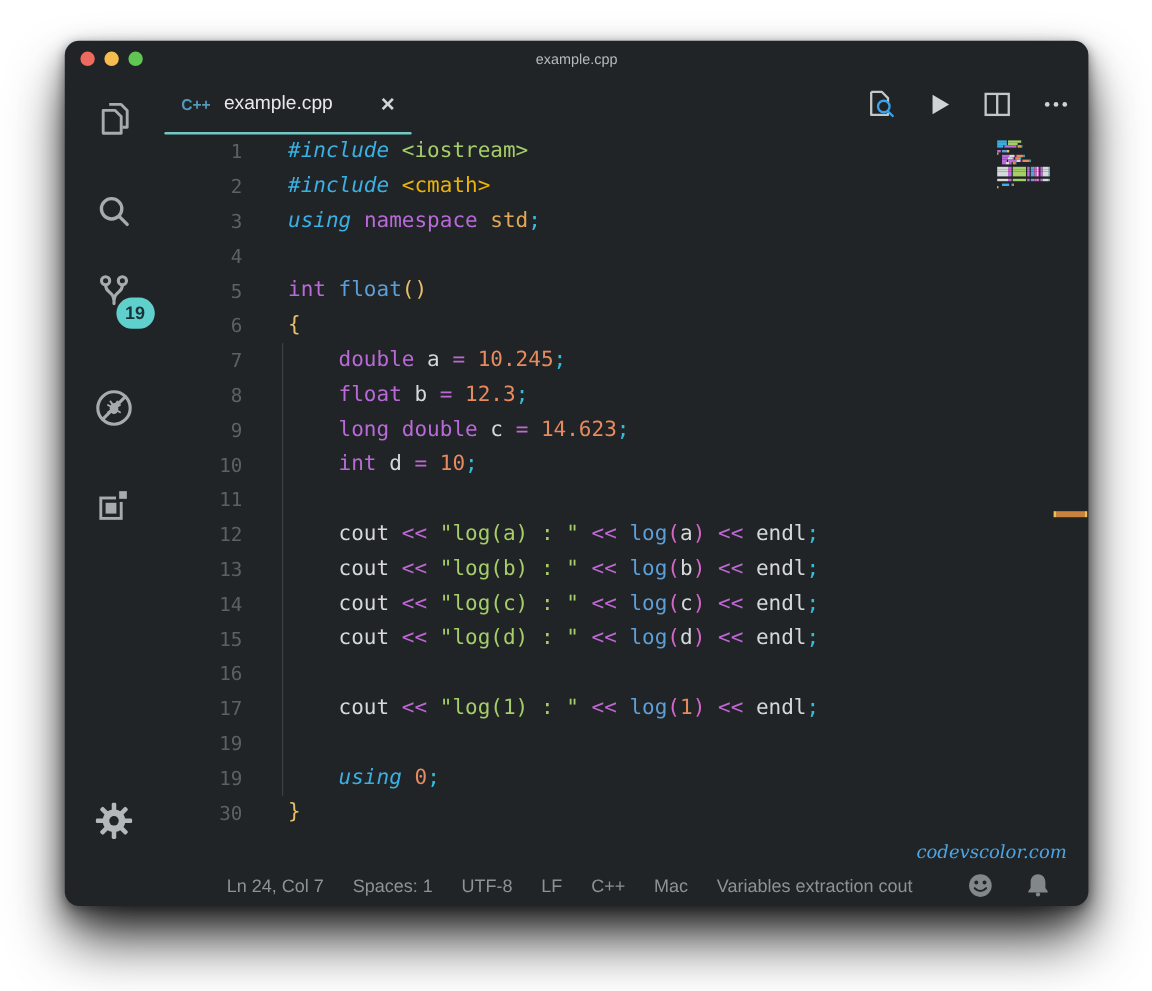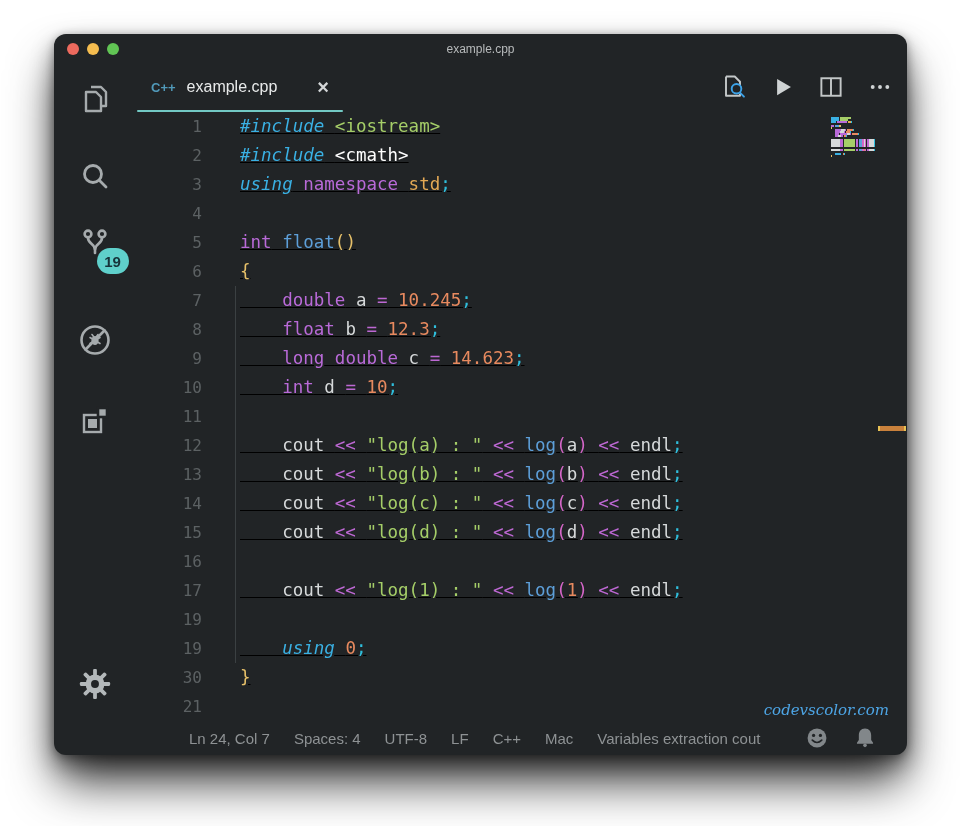--- a/index.html
+++ b/index.html
@@ -33,21 +33,21 @@
   .tab .label { font-size:16px; color:#e8eaea; }
   .tab .close { margin-left:auto; font-size:20px; font-weight:bold; color:#d3d6d7; line-height:1; }
   .tab .underline { position:absolute; left:2px; right:2px; bottom:0; height:2.5px; border-radius:1px; }
   .tab-actions { position:absolute; right:14px; top:0; height:50px; display:flex; align-items:center; gap:23px; }
   .tab-actions .ticon { width:26px; height:26px; display:flex; align-items:center; justify-content:center; cursor:pointer; }
   
   .editor { position:relative; flex:1; overflow:hidden;
             font-family:"DejaVu Sans Mono", monospace; }
   .code-line { display:flex; height:29px; line-height:29px; white-space:pre; }
   .code-line .ln { width:67px; flex:none; text-align:right; font-size:16px; }
-  .code-line .lt { margin-left:38px; font-size:17.5px;text-decoration:underline; }
+  .code-line .lt { margin-left:38px; font-size:17.5px; }
   .indent-guide { position:absolute; left:100px; top:174px; height:377px; width:1px; background:#3b4042; }
   .minimap { position:absolute; top:5px; right:26px; width:50px; }
   .mm-line { height:2px; display:flex; }
   .mm-line span { height:2px; display:block; }
   .overview-marker { position:absolute; right:1px; top:314px; width:28px; height:5px;
     background:linear-gradient(90deg,#e9c254 0 2px,#c9813c 2px calc(100% - 2px),#e9c254 calc(100% - 2px)); }
   .watermark { position:absolute; right:18px; bottom:6px; font-size:15px; font-style:italic;
                font-family:"DejaVu Serif", serif; }
   
   .statusbar { position:absolute; left:0; right:0; bottom:0; height:30px;
@@ -187,40 +187,39 @@
               </svg>
             </span>
           </span>
         </div>
       </div>
 
       <div class="editor">
         <div class="indent-guide"></div>
         <div id="code-lines">
             <div class="code-line"><span class="ln" style="color: rgb(92, 97, 99);">1</span><span class="lt"><span style="color: rgb(58, 177, 228); font-style: italic;">#include</span><span style="color: rgb(214, 217, 218);"> </span><span style="color: rgb(165, 206, 104);">&lt;iostream&gt;</span></span></div>
-            <div class="code-line"><span class="ln" style="color: rgb(92, 97, 99);">2</span><span class="lt"><span style="color: rgb(58, 177, 228); font-style: italic;">#include</span><span style="color: rgb(214, 217, 218);"> </span><span style="color: #ffffff;">&lt;cmath&gt;</span></span></div>
+            <div class="code-line"><span class="ln" style="color: rgb(92, 97, 99);">2</span><span class="lt"><span style="color: rgb(58, 177, 228); font-style: italic;">#include</span><span style="color: rgb(214, 217, 218);"> </span><span style="color: #eab308;">&lt;cmath&gt;</span></span></div>
             <div class="code-line"><span class="ln" style="color: rgb(92, 97, 99);">3</span><span class="lt"><span style="color: rgb(58, 177, 228); font-style: italic;">using</span><span style="color: rgb(214, 217, 218);"> </span><span style="color: rgb(185, 106, 216);">namespace</span><span style="color: rgb(214, 217, 218);"> </span><span style="color: rgb(226, 168, 85);">std</span><span style="color: rgb(47, 191, 221);">;</span></span></div>
             <div class="code-line"><span class="ln" style="color: rgb(92, 97, 99);">4</span><span class="lt"></span></div>
             <div class="code-line"><span class="ln" style="color: rgb(92, 97, 99);">5</span><span class="lt"><span style="color: rgb(185, 106, 216);">int</span><span style="color: rgb(214, 217, 218);"> </span><span style="color: rgb(93, 159, 217);">float</span><span style="color: rgb(230, 192, 105);">()</span></span></div>
             <div class="code-line"><span class="ln" style="color: rgb(92, 97, 99);">6</span><span class="lt"><span style="color: rgb(230, 192, 105);">{</span></span></div>
             <div class="code-line"><span class="ln" style="color: rgb(92, 97, 99);">7</span><span class="lt"><span style="color: rgb(214, 217, 218);">    </span><span style="color: rgb(185, 106, 216);">double</span><span style="color: rgb(214, 217, 218);"> a </span><span style="color: rgb(189, 104, 211);">=</span><span style="color: rgb(214, 217, 218);"> </span><span style="color: rgb(232, 138, 95);">10.245</span><span style="color: rgb(47, 191, 221);">;</span></span></div>
             <div class="code-line"><span class="ln" style="color: rgb(92, 97, 99);">8</span><span class="lt"><span style="color: rgb(214, 217, 218);">    </span><span style="color: rgb(185, 106, 216);">float</span><span style="color: rgb(214, 217, 218);"> b </span><span style="color: rgb(189, 104, 211);">=</span><span style="color: rgb(214, 217, 218);"> </span><span style="color: rgb(232, 138, 95);">12.3</span><span style="color: rgb(47, 191, 221);">;</span></span></div>
             <div class="code-line"><span class="ln" style="color: rgb(92, 97, 99);">9</span><span class="lt"><span style="color: rgb(214, 217, 218);">    </span><span style="color: rgb(185, 106, 216);">long</span><span style="color: rgb(214, 217, 218);"> </span><span style="color: rgb(185, 106, 216);">double</span><span style="color: rgb(214, 217, 218);"> c </span><span style="color: rgb(189, 104, 211);">=</span><span style="color: rgb(214, 217, 218);"> </span><span style="color: rgb(232, 138, 95);">14.623</span><span style="color: rgb(47, 191, 221);">;</span></span></div>
             <div class="code-line"><span class="ln" style="color: rgb(92, 97, 99);">10</span><span class="lt"><span style="color: rgb(214, 217, 218);">    </span><span style="color: rgb(185, 106, 216);">int</span><span style="color: rgb(214, 217, 218);"> d </span><span style="color: rgb(189, 104, 211);">=</span><span style="color: rgb(214, 217, 218);"> </span><span style="color: rgb(232, 138, 95);">10</span><span style="color: rgb(47, 191, 221);">;</span></span></div>
             <div class="code-line"><span class="ln" style="color: rgb(92, 97, 99);">11</span><span class="lt"></span></div>
             <div class="code-line"><span class="ln" style="color: rgb(92, 97, 99);">12</span><span class="lt"><span style="color: rgb(214, 217, 218);">    cout </span><span style="color: rgb(189, 104, 211);">&lt;&lt;</span><span style="color: rgb(214, 217, 218);"> </span><span style="color: rgb(165, 206, 104);">"log(a) : "</span><span style="color: rgb(214, 217, 218);"> </span><span style="color: rgb(189, 104, 211);">&lt;&lt;</span><span style="color: rgb(214, 217, 218);"> </span><span style="color: rgb(93, 159, 217);">log</span><span style="color: rgb(212, 102, 200);">(</span><span style="color: rgb(214, 217, 218);">a</span><span style="color: rgb(212, 102, 200);">)</span><span style="color: rgb(214, 217, 218);"> </span><span style="color: rgb(189, 104, 211);">&lt;&lt;</span><span style="color: rgb(214, 217, 218);"> endl</span><span style="color: rgb(47, 191, 221);">;</span></span></div>
             <div class="code-line"><span class="ln" style="color: rgb(92, 97, 99);">13</span><span class="lt"><span style="color: rgb(214, 217, 218);">    cout </span><span style="color: rgb(189, 104, 211);">&lt;&lt;</span><span style="color: rgb(214, 217, 218);"> </span><span style="color: rgb(165, 206, 104);">"log(b) : "</span><span style="color: rgb(214, 217, 218);"> </span><span style="color: rgb(189, 104, 211);">&lt;&lt;</span><span style="color: rgb(214, 217, 218);"> </span><span style="color: rgb(93, 159, 217);">log</span><span style="color: rgb(212, 102, 200);">(</span><span style="color: rgb(214, 217, 218);">b</span><span style="color: rgb(212, 102, 200);">)</span><span style="color: rgb(214, 217, 218);"> </span><span style="color: rgb(189, 104, 211);">&lt;&lt;</span><span style="color: rgb(214, 217, 218);"> endl</span><span style="color: rgb(47, 191, 221);">;</span></span></div>
             <div class="code-line"><span class="ln" style="color: rgb(92, 97, 99);">14</span><span class="lt"><span style="color: rgb(214, 217, 218);">    cout </span><span style="color: rgb(189, 104, 211);">&lt;&lt;</span><span style="color: rgb(214, 217, 218);"> </span><span style="color: rgb(165, 206, 104);">"log(c) : "</span><span style="color: rgb(214, 217, 218);"> </span><span style="color: rgb(189, 104, 211);">&lt;&lt;</span><span style="color: rgb(214, 217, 218);"> </span><span style="color: rgb(93, 159, 217);">log</span><span style="color: rgb(212, 102, 200);">(</span><span style="color: rgb(214, 217, 218);">c</span><span style="color: rgb(212, 102, 200);">)</span><span style="color: rgb(214, 217, 218);"> </span><span style="color: rgb(189, 104, 211);">&lt;&lt;</span><span style="color: rgb(214, 217, 218);"> endl</span><span style="color: rgb(47, 191, 221);">;</span></span></div>
             <div class="code-line"><span class="ln" style="color: rgb(92, 97, 99);">15</span><span class="lt"><span style="color: rgb(214, 217, 218);">    cout </span><span style="color: rgb(189, 104, 211);">&lt;&lt;</span><span style="color: rgb(214, 217, 218);"> </span><span style="color: rgb(165, 206, 104);">"log(d) : "</span><span style="color: rgb(214, 217, 218);"> </span><span style="color: rgb(189, 104, 211);">&lt;&lt;</span><span style="color: rgb(214, 217, 218);"> </span><span style="color: rgb(93, 159, 217);">log</span><span style="color: rgb(212, 102, 200);">(</span><span style="color: rgb(214, 217, 218);">d</span><span style="color: rgb(212, 102, 200);">)</span><span style="color: rgb(214, 217, 218);"> </span><span style="color: rgb(189, 104, 211);">&lt;&lt;</span><span style="color: rgb(214, 217, 218);"> endl</span><span style="color: rgb(47, 191, 221);">;</span></span></div>
             <div class="code-line"><span class="ln" style="color: rgb(92, 97, 99);">16</span><span class="lt"></span></div>
             <div class="code-line"><span class="ln" style="color: rgb(92, 97, 99);">17</span><span class="lt"><span style="color: rgb(214, 217, 218);">    cout </span><span style="color: rgb(189, 104, 211);">&lt;&lt;</span><span style="color: rgb(214, 217, 218);"> </span><span style="color: rgb(165, 206, 104);">"log(1) : "</span><span style="color: rgb(214, 217, 218);"> </span><span style="color: rgb(189, 104, 211);">&lt;&lt;</span><span style="color: rgb(214, 217, 218);"> </span><span style="color: rgb(93, 159, 217);">log</span><span style="color: rgb(212, 102, 200);">(</span><span style="color: rgb(232, 138, 95);">1</span><span style="color: rgb(212, 102, 200);">)</span><span style="color: rgb(214, 217, 218);"> </span><span style="color: rgb(189, 104, 211);">&lt;&lt;</span><span style="color: rgb(214, 217, 218);"> endl</span><span style="color: rgb(47, 191, 221);">;</span></span></div>
             <div class="code-line"><span class="ln" style="color: rgb(92, 97, 99);">19</span><span class="lt"></span></div>
             <div class="code-line"><span class="ln" style="color: rgb(92, 97, 99);">19</span><span class="lt"><span style="color: rgb(214, 217, 218);">    </span><span style="color: rgb(58, 177, 228); font-style: italic;">using</span><span style="color: rgb(214, 217, 218);"> </span><span style="color: rgb(232, 138, 95);">0</span><span style="color: rgb(47, 191, 221);">;</span></span></div>
             <div class="code-line"><span class="ln" style="color: rgb(92, 97, 99);">30</span><span class="lt"><span style="color: rgb(230, 192, 105);">}</span></span></div>
-            <div class="code-line"><span class="ln" style="color: rgb(92, 97, 99);">21</span><span class="lt"></span></div>
           </div>
         <div class="minimap" id="minimap">
             <div class="mm-line">
               <span style="width: 8.4px; background: rgb(58, 177, 228);"></span>
               <span style="width: 1.05px; background: transparent;"></span>
               <span style="width: 10.5px; background: rgb(165, 206, 104);"></span>
             </div>
             <div class="mm-line">
               <span style="width: 8.4px; background: rgb(58, 177, 228);"></span>
               <span style="width: 1.05px; background: transparent;"></span>
@@ -384,21 +383,21 @@
           </div>
         <div class="overview-marker"></div>
         <div class="watermark" style="color:#4da5e5">codevscolor.com</div>
       </div>
     </div>
   </div>
 
   <div class="statusbar">
     <div class="items" id="status-items">
         <span class="item">Ln 24, Col 7</span>
-        <span class="item">Spaces: 4</span>
+        <span class="item">Spaces: 1</span>
         <span class="item">UTF-8</span>
         <span class="item">LF</span>
         <span class="item">C++</span>
         <span class="item">Mac</span>
         <span class="item">Variables extraction cout</span>
       </div>
     <div class="sicons">
       <span>
         <svg width="24" height="24" viewBox="0 0 28 28">
           <circle cx="14" cy="14" r="11" fill="#82878a"></circle>

